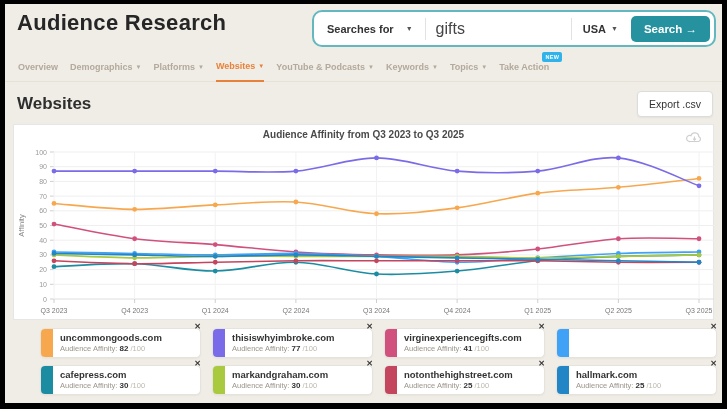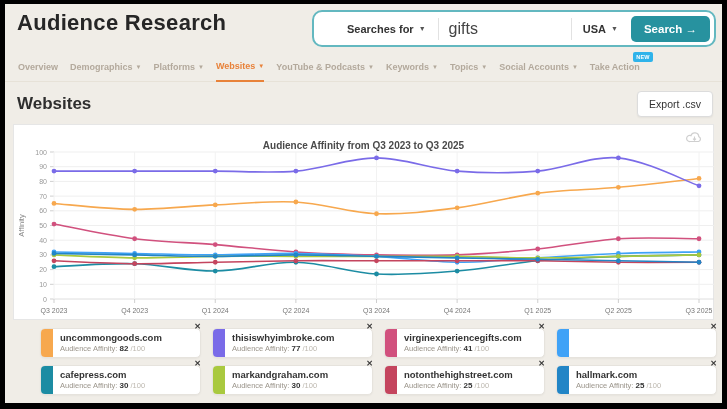--- a/index.html
+++ b/index.html
@@ -4,42 +4,42 @@
 <style>
   html,body{margin:0;padding:0;background:#888;}
   *{box-sizing:border-box;font-family:"Liberation Sans",sans-serif;}
   .frame{width:727px;height:409px;background:#000;padding:4px 5px 6px 5px;}
   .app{width:100%;height:100%;background:#f0ede7;overflow:hidden;position:relative;}
 
   
   .topbar{display:flex;justify-content:space-between;align-items:flex-start;padding:6px 6px 0 12px;}
   .app-title{font-size:22px;font-weight:700;color:#262626;margin:0;letter-spacing:.3px;}
   .searchbar{display:flex;align-items:center;background:#fff;border:2px solid #63b8c0;border-radius:10px;height:37px;width:404px;overflow:hidden;}
-  .search-mode{display:flex;align-items:center;gap:5px;padding:0 12px 0 13px;font-size:11px;color:#333;font-weight:600;cursor:pointer;white-space:nowrap;margin-left:20px;}
+  .search-mode{display:flex;align-items:center;gap:12px;padding:0 12px 0 13px;font-size:11px;color:#333;font-weight:600;cursor:pointer;white-space:nowrap;}
   .vsep{width:1px;height:22px;background:#e2e2e2;}
   .search-input{border:none;outline:none;flex:1;font-size:16px;color:#444;padding:0 10px;min-width:0;background:transparent;}
   .country{display:flex;align-items:center;gap:5px;padding:0 11px;font-size:11px;color:#333;font-weight:600;cursor:pointer;white-space:nowrap;}
   .caret{font-size:7px;color:#555;}
   .search-btn{background:#27929f;color:#fff;border:none;border-radius:5px;font-size:11.5px;font-weight:600;padding:7px 13px;margin:0 4px 0 2px;cursor:pointer;white-space:nowrap;}
 
   
   .nav{display:flex;align-items:flex-end;gap:12px;padding:14px 0 0 13px;border-bottom:1px solid #e7e2d8;}
   .nav-item{font-size:9px;font-weight:600;color:#b3a99c;padding-bottom:9px;cursor:pointer;white-space:nowrap;position:relative;display:flex;align-items:center;gap:3px;}
   .nav-item .caret{font-size:6px;color:inherit;}
   .nav-item.active{color:#e8823a;border-bottom:2px solid #e8823a;margin-bottom:-1px;}
   .badge{position:absolute;top:-10px;right:-13px;background:#2fb3ea;color:#fff;font-size:5.5px;font-weight:700;padding:2px 3px;border-radius:2px;letter-spacing:.3px;}
 
   
   .pagehead{display:flex;justify-content:space-between;align-items:center;padding:9px 9px 7px 12px;}
   .section-title{margin:0;font-size:17px;font-weight:700;color:#2e2e2e;}
   .export-btn{background:#fff;border:1px solid #dcdcdc;border-radius:4px;font-size:10.5px;color:#333;padding:6px 11px;cursor:pointer;box-shadow:0 1px 2px rgba(0,0,0,.05);}
 
   
   .chart-panel{position:relative;margin:0 8px;background:#fff;border:1px solid #e6e6e6;height:196px;}
-  .chart-title{text-align:center;font-size:10px;font-weight:700;color:#4a4a4a;padding-top:15px;}
+  .chart-title{text-align:center;font-size:10px;font-weight:700;color:#4a4a4a;padding-top:4px;}
   .cloud-icon{position:absolute;top:5px;right:10px;}
   .chart-svg{position:absolute;left:0;top:14px;}
 
   
   .legend{display:grid;grid-template-columns:repeat(4,161px);gap:7px 11px;margin:8px 0 0 35px;}
   .card{position:relative;display:flex;align-items:stretch;background:#fff;border:1px solid #e6e3dd;border-radius:5px;height:30px;box-shadow:0 1px 2px rgba(0,0,0,.04);}
   .card-bar{width:12px;border-radius:4px 0 0 4px;flex:none;}
   .card-text{padding:3px 0 0 7px;line-height:1.25;overflow:hidden;}
   .card-name{font-size:9.5px;font-weight:700;color:#333;white-space:nowrap;}
   .card-sub{font-size:7.5px;color:#9b958b;white-space:nowrap;}
@@ -90,24 +90,20 @@
         <div class="nav-item">
           <span>YouTube &amp; Podcasts</span>
           <span class="caret">▼</span>
         </div>
         <div class="nav-item">
           <span>Keywords</span>
           <span class="caret">▼</span>
         </div>
         <div class="nav-item">
           <span>Topics</span>
-          <span class="caret">▼</span>
-        </div>
-        <div class="nav-item">
-          <span>Social Accounts</span>
           <span class="caret">▼</span>
         </div>
         <div class="nav-item">
           <span>Take Action</span>
           <span class="badge">NEW</span>
         </div>
       </nav>
 
     <div class="pagehead">
       <h2 class="section-title">Websites</h2>

